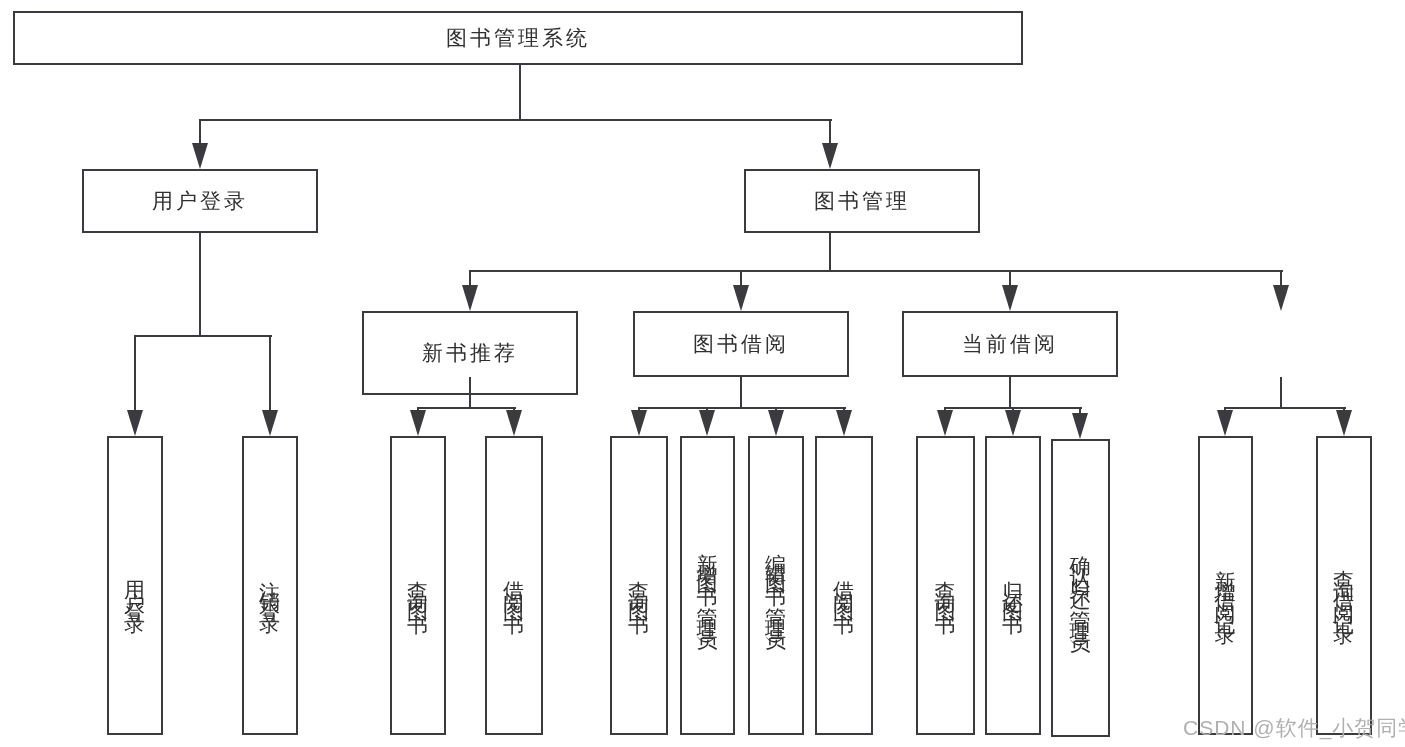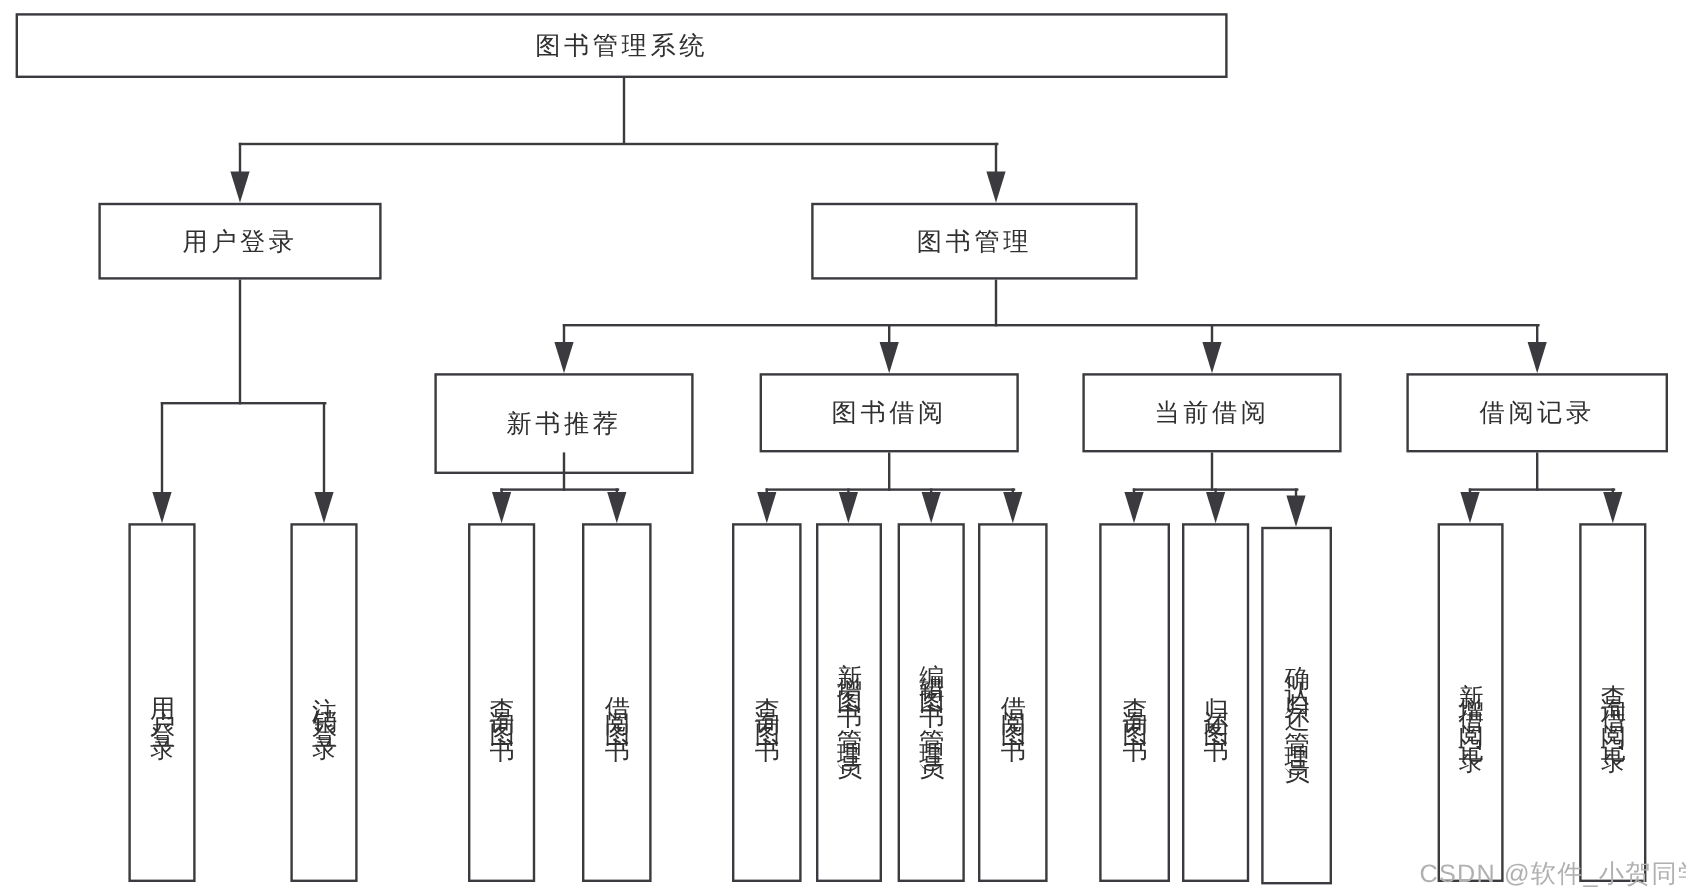--- a/index.html
+++ b/index.html
@@ -46,35 +46,32 @@
 
 <div class="stage">
 
   <div class="box hbox" style="left:13px;top:11px;width:1010px;height:54px">
     <span>图书管理系统</span>
   </div>
 
   <div class="box hbox" style="left:82px;top:169px;width:236px;height:64px">
     <span>用户登录</span>
   </div>
-  <div class="box hbox" style="left:676px;top:169px;width:272px;height:64px">
+  <div class="box hbox" style="left:744px;top:169px;width:236px;height:64px">
     <span>图书管理</span>
   </div>
 
   <div class="box hbox" style="left:362px;top:311px;width:216px;height:84px">
     <span>新书推荐</span>
   </div>
   <div class="box hbox" style="left:633px;top:311px;width:216px;height:66px">
     <span>图书借阅</span>
   </div>
   <div class="box hbox" style="left:902px;top:311px;width:216px;height:66px">
     <span>当前借阅</span>
-  </div>
-  <div class="box hbox" style="left:1172px;top:311px;width:218px;height:66px">
-    <span>借阅记录</span>
   </div>
 
   <div class="box vbox" style="left:107px;top:436px;width:56px;height:299px">
     <span>用户登录</span>
   </div>
   <div class="box vbox" style="left:242px;top:436px;width:56px;height:299px">
     <span>注销登录</span>
   </div>
   <div class="box vbox" style="left:390px;top:436px;width:56px;height:299px">
     <span>查询图书</span>

